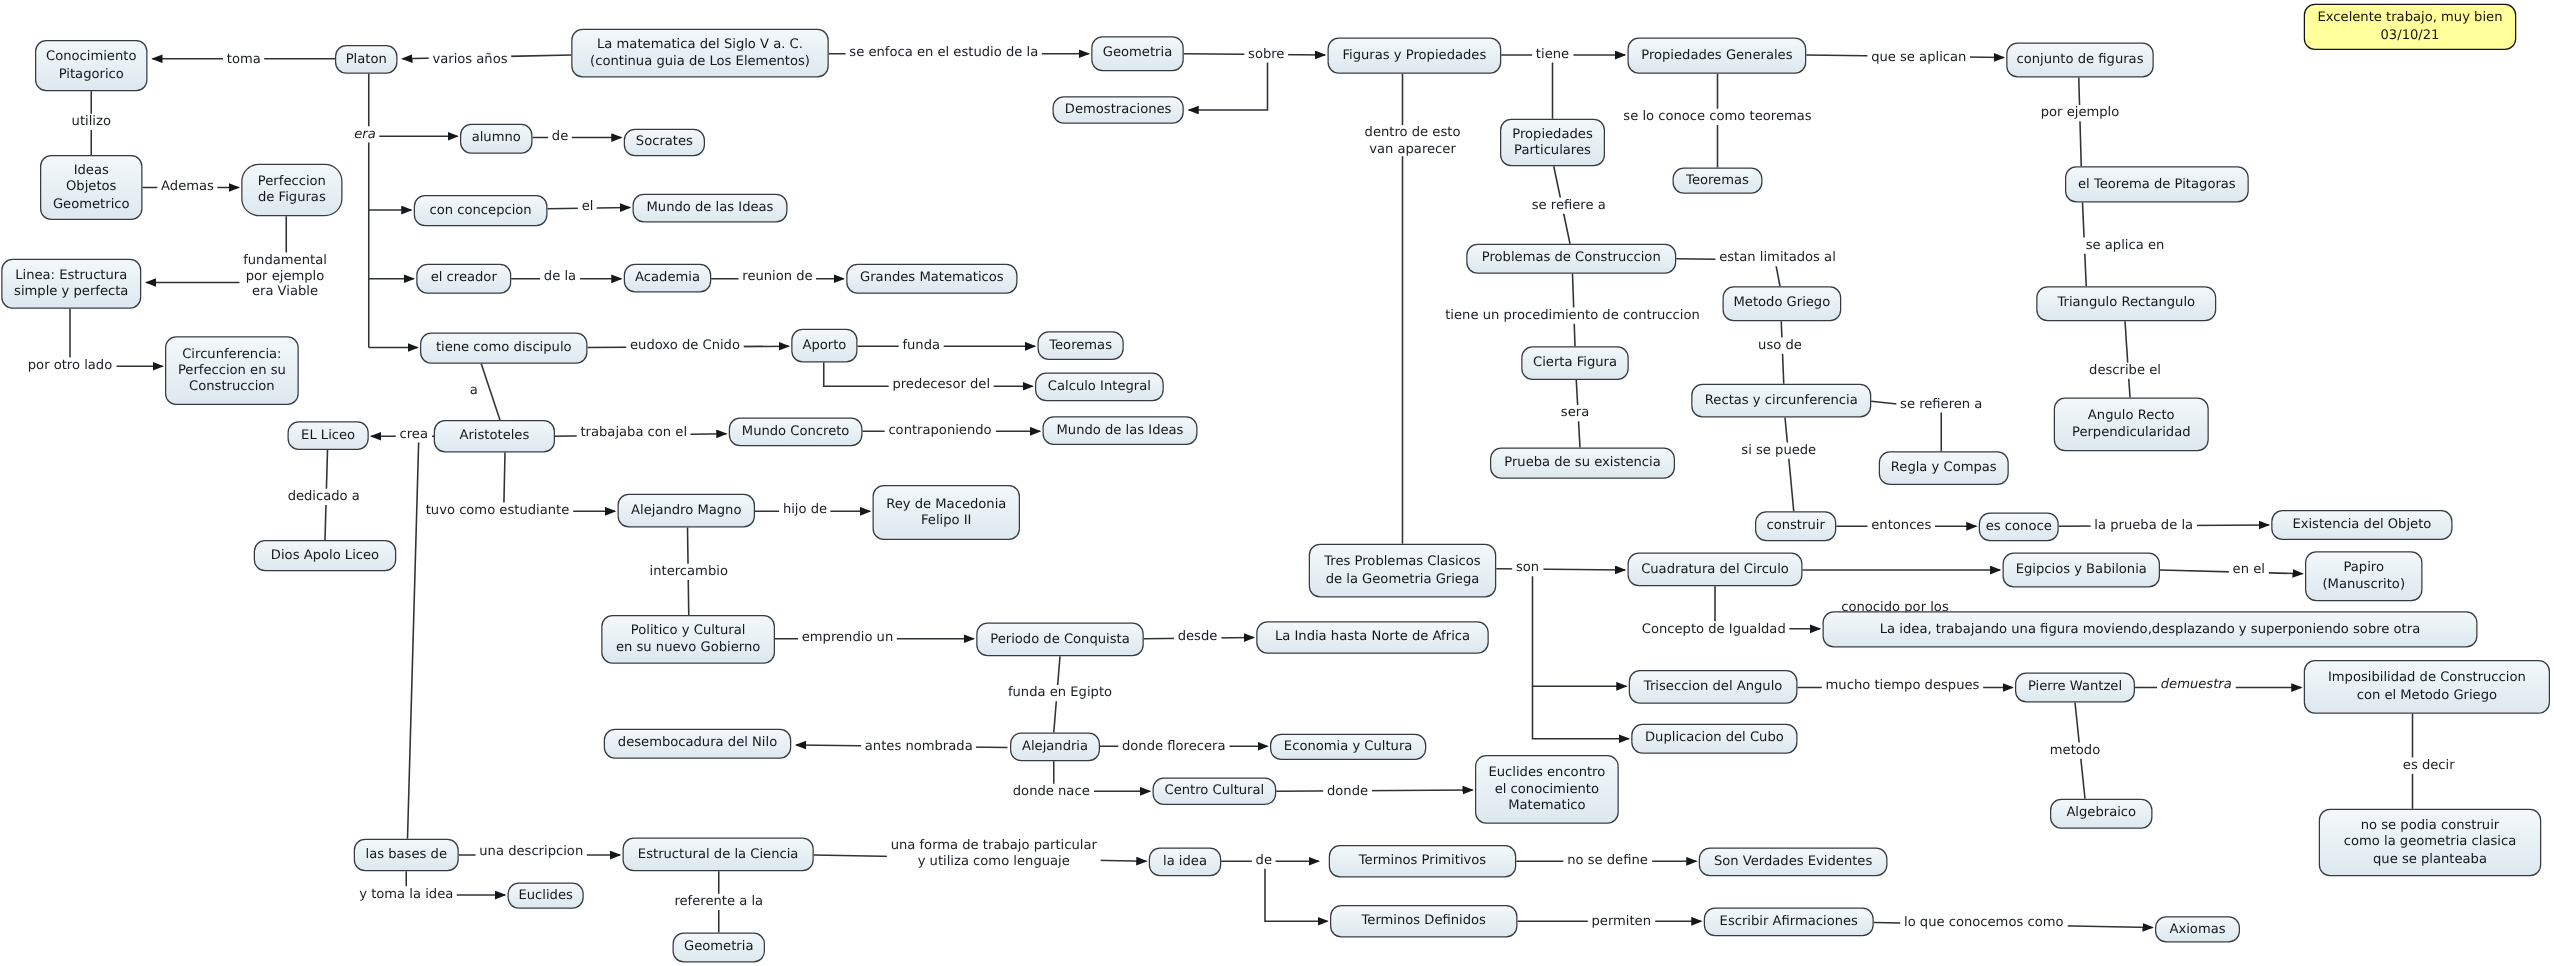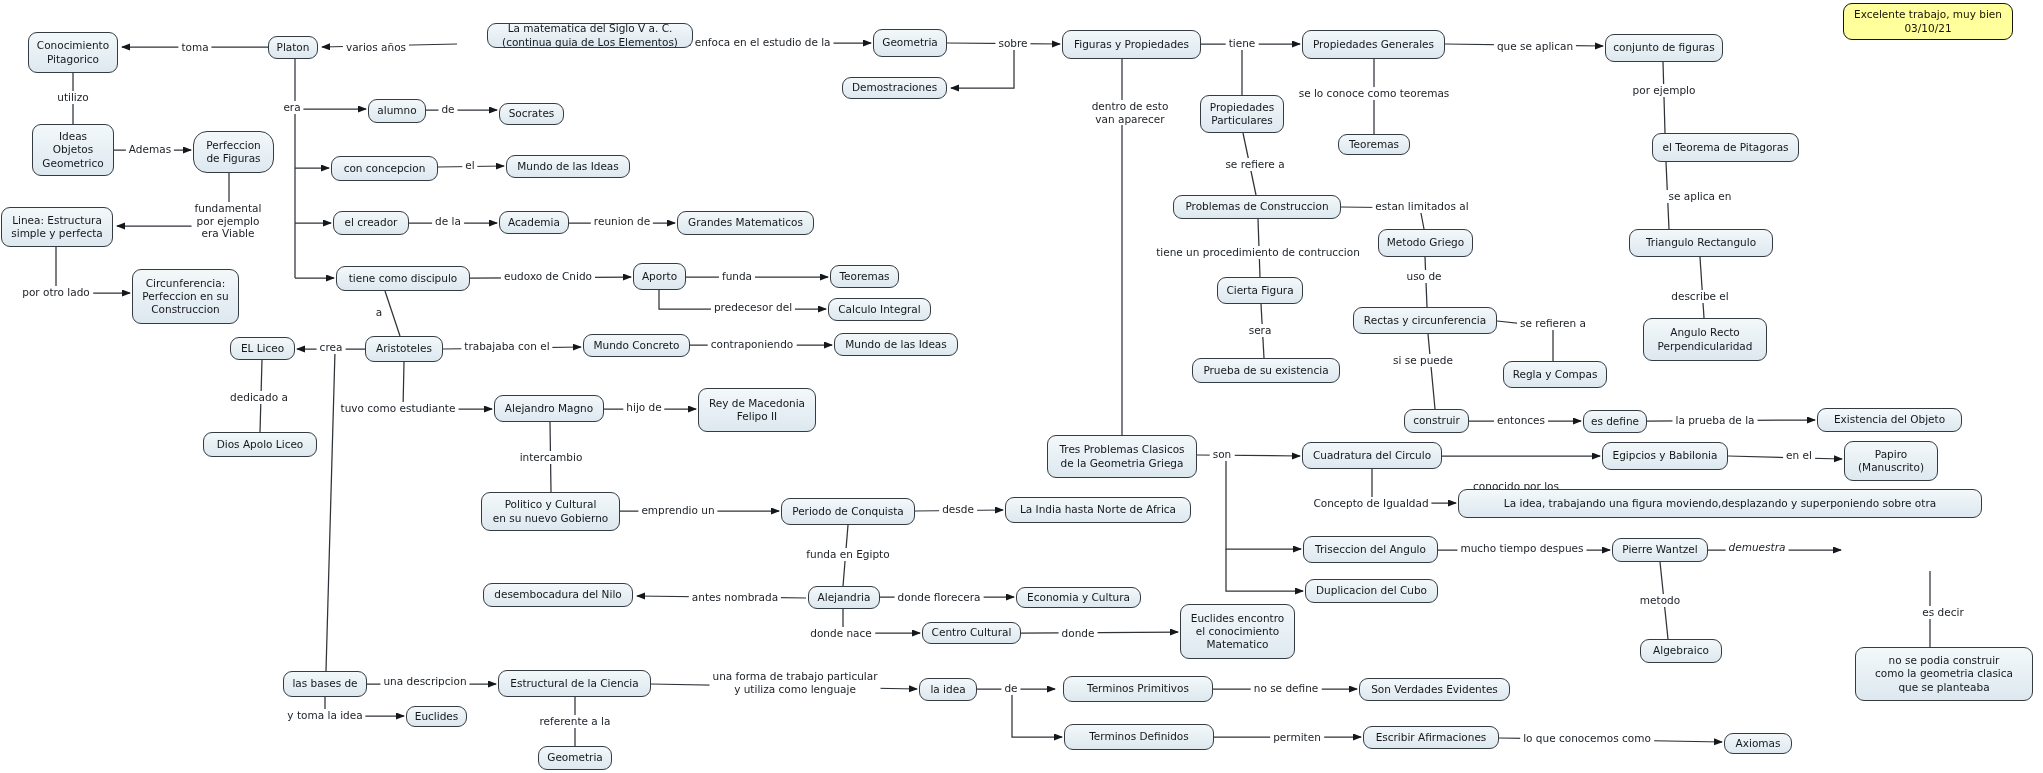--- a/index.html
+++ b/index.html
@@ -162,21 +162,21 @@
     <div class="link-label" style="left: 1522px; top: 542px;">mucho tiempo despues</div>
     <div class="link-label" style="left: 1757px; top: 541px; font-style: italic;">demuestra</div>
     <div class="link-label" style="left: 1660px; top: 594px;">metodo</div>
     <div class="link-label" style="left: 1943px; top: 606px;">es decir</div>
     <div class="link-label" style="left: 73px; top: 91px;">utilizo</div>
     <div class="link-label" style="left: 150px; top: 143px;">Ademas</div>
     <div class="link-label" style="left: 228px; top: 202px;">fundamental
 por ejemplo
 era Viable</div>
     <div class="link-label" style="left: 56px; top: 286px;">por otro lado</div>
-    <div class="link-label" style="left: 292px; top: 101px;">era</div>
+    <div class="link-label" style="left: 292px; top: 101px; font-style: italic;">era</div>
     <div class="link-label" style="left: 448px; top: 103px;">de</div>
     <div class="link-label" style="left: 470px; top: 159px;">el</div>
     <div class="link-label" style="left: 448px; top: 215px;">de la</div>
     <div class="link-label" style="left: 622px; top: 215px;">reunion de</div>
     <div class="link-label" style="left: 548px; top: 270px;">eudoxo de Cnido</div>
     <div class="link-label" style="left: 737px; top: 270px;">funda</div>
     <div class="link-label" style="left: 753px; top: 301px;">predecesor del</div>
     <div class="link-label" style="left: 507px; top: 340px;">trabajaba con el</div>
     <div class="link-label" style="left: 752px; top: 338px;">contraponiendo</div>
     <div class="link-label" style="left: 331px; top: 341px;">crea</div>
@@ -197,21 +197,21 @@
     <div class="link-label" style="left: 575px; top: 715px;">referente a la</div>
     <div class="link-label" style="left: 795px; top: 670px;">una forma de trabajo particular
 y utiliza como lenguaje</div>
     <div class="link-label" style="left: 1011px; top: 682px;">de</div>
     <div class="link-label" style="left: 1286px; top: 682px;">no se define</div>
     <div class="link-label" style="left: 1297px; top: 731px;">permiten</div>
     <div class="link-label" style="left: 1587px; top: 732px;">lo que conocemos como</div>
     <div class="node" style="left: 28px; top: 32px; width: 90px; height: 41px;">Conocimiento
 Pitagorico</div>
     <div class="node" style="left: 268px; top: 36px; width: 50px; height: 23px;">Platon</div>
-    <div class="node" style="left: 457px; top: 23px; width: 206px; height: 25px; margin-left: 30px;">La matematica del Siglo V a. C.
+    <div class="node" style="left: 457px; top: 23px; width: 206px; height: 39px;">La matematica del Siglo V a. C.
 (continua guia de Los Elementos)</div>
     <div class="node" style="left: 873px; top: 29px; width: 74px; height: 28px;">Geometria</div>
     <div class="node" style="left: 842px; top: 77px; width: 105px; height: 22px;">Demostraciones</div>
     <div class="node" style="left: 1062px; top: 30px; width: 139px; height: 29px;">Figuras y Propiedades</div>
     <div class="node" style="left: 1302px; top: 30px; width: 143px; height: 29px;">Propiedades Generales</div>
     <div class="node" style="left: 1200px; top: 95px; width: 84px; height: 38px;">Propiedades
 Particulares</div>
     <div class="node" style="left: 1338px; top: 134px; width: 72px; height: 21px;">Teoremas</div>
     <div class="node" style="left: 1605px; top: 34px; width: 118px; height: 28px;">conjunto de figuras</div>
     <div class="node" style="left: 1652px; top: 133px; width: 147px; height: 29px;">el Teorema de Pitagoras</div>
@@ -232,21 +232,21 @@
     <div class="node" style="left: 677px; top: 211px; width: 137px; height: 24px;">Grandes Matematicos</div>
     <div class="node" style="left: 1px; top: 207px; width: 112px; height: 40px;">Linea: Estructura
 simple y perfecta</div>
     <div class="node" style="left: 132px; top: 269px; width: 107px; height: 55px;">Circunferencia:
 Perfeccion en su
 Construccion</div>
     <div class="node" style="left: 336px; top: 266px; width: 134px; height: 25px;">tiene como discipulo</div>
     <div class="node" style="left: 633px; top: 263px; width: 53px; height: 27px;">Aporto</div>
     <div class="node" style="left: 830px; top: 265px; width: 69px; height: 23px;">Teoremas</div>
     <div class="node" style="left: 828px; top: 298px; width: 103px; height: 23px;">Calculo Integral</div>
-    <div class="node" style="left: 365px; top: 336px; width: 78px; height: 26px;">Aristoteles</div>
+    <div class="node" style="left: 347px; top: 336px; width: 97px; height: 26px;">Aristoteles</div>
     <div class="node" style="left: 583px; top: 334px; width: 107px; height: 23px;">Mundo Concreto</div>
     <div class="node" style="left: 834px; top: 333px; width: 124px; height: 23px;">Mundo de las Ideas</div>
     <div class="node" style="left: 230px; top: 337px; width: 65px; height: 23px;">EL Liceo</div>
     <div class="node" style="left: 203px; top: 432px; width: 114px; height: 25px;">Dios Apolo Liceo</div>
     <div class="node" style="left: 494px; top: 395px; width: 110px; height: 27px;">Alejandro Magno</div>
     <div class="node" style="left: 698px; top: 388px; width: 118px; height: 44px;">Rey de Macedonia
 Felipo II</div>
     <div class="node" style="left: 481px; top: 492px; width: 139px; height: 39px;">Politico y Cultural
 en su nuevo Gobierno</div>
     <div class="node" style="left: 781px; top: 498px; width: 134px; height: 27px;">Periodo de Conquista</div>
@@ -260,29 +260,31 @@
 Matematico</div>
     <div class="node" style="left: 1047px; top: 435px; width: 150px; height: 43px;">Tres Problemas Clasicos
 de la Geometria Griega</div>
     <div class="node" style="left: 1173px; top: 195px; width: 168px; height: 24px;">Problemas de Construccion</div>
     <div class="node" style="left: 1378px; top: 229px; width: 95px; height: 28px;">Metodo Griego</div>
     <div class="node" style="left: 1217px; top: 277px; width: 86px; height: 27px;">Cierta Figura</div>
     <div class="node" style="left: 1192px; top: 358px; width: 148px; height: 25px;">Prueba de su existencia</div>
     <div class="node" style="left: 1353px; top: 307px; width: 144px; height: 27px;">Rectas y circunferencia</div>
     <div class="node" style="left: 1503px; top: 361px; width: 104px; height: 27px;">Regla y Compas</div>
     <div class="node" style="left: 1404px; top: 409px; width: 65px; height: 24px;">construir</div>
-    <div class="node" style="left: 1583px; top: 410px; width: 64px; height: 23px;">es define</div>
+    <div class="node" style="left: 1583px; top: 410px; width: 64px; height: 23px;">es conoce</div>
     <div class="node" style="left: 1817px; top: 408px; width: 145px; height: 24px;">Existencia del Objeto</div>
     <div class="node" style="left: 1302px; top: 442px; width: 140px; height: 27px;">Cuadratura del Circulo</div>
     <div class="node" style="left: 1602px; top: 442px; width: 126px; height: 28px;">Egipcios y Babilonia</div>
     <div class="node" style="left: 1844px; top: 441px; width: 94px; height: 40px;">Papiro
 (Manuscrito)</div>
     <div class="node" style="left: 1458px; top: 489px; width: 524px; height: 29px;">La idea, trabajando una figura moviendo,desplazando y superponiendo sobre otra</div>
     <div class="node" style="left: 1303px; top: 536px; width: 135px; height: 27px;">Triseccion del Angulo</div>
     <div class="node" style="left: 1612px; top: 538px; width: 96px; height: 24px;">Pierre Wantzel</div>
+    <div class="node" style="left: 1843px; top: 528px; width: 197px; height: 43px;">Imposibilidad de Construccion
+con el Metodo Griego</div>
     <div class="node" style="left: 1305px; top: 579px; width: 133px; height: 24px;">Duplicacion del Cubo</div>
     <div class="node" style="left: 1640px; top: 639px; width: 82px; height: 24px;">Algebraico</div>
     <div class="node" style="left: 1855px; top: 647px; width: 178px; height: 54px;">no se podia construir
 como la geometria clasica
 que se planteaba</div>
     <div class="node" style="left: 283px; top: 671px; width: 84px; height: 26px;">las bases de</div>
     <div class="node" style="left: 406px; top: 706px; width: 61px; height: 21px;">Euclides</div>
     <div class="node" style="left: 498px; top: 670px; width: 153px; height: 27px;">Estructural de la Ciencia</div>
     <div class="node" style="left: 538px; top: 746px; width: 74px; height: 24px;">Geometria</div>
     <div class="node" style="left: 919px; top: 678px; width: 58px; height: 23px;">la idea</div>

